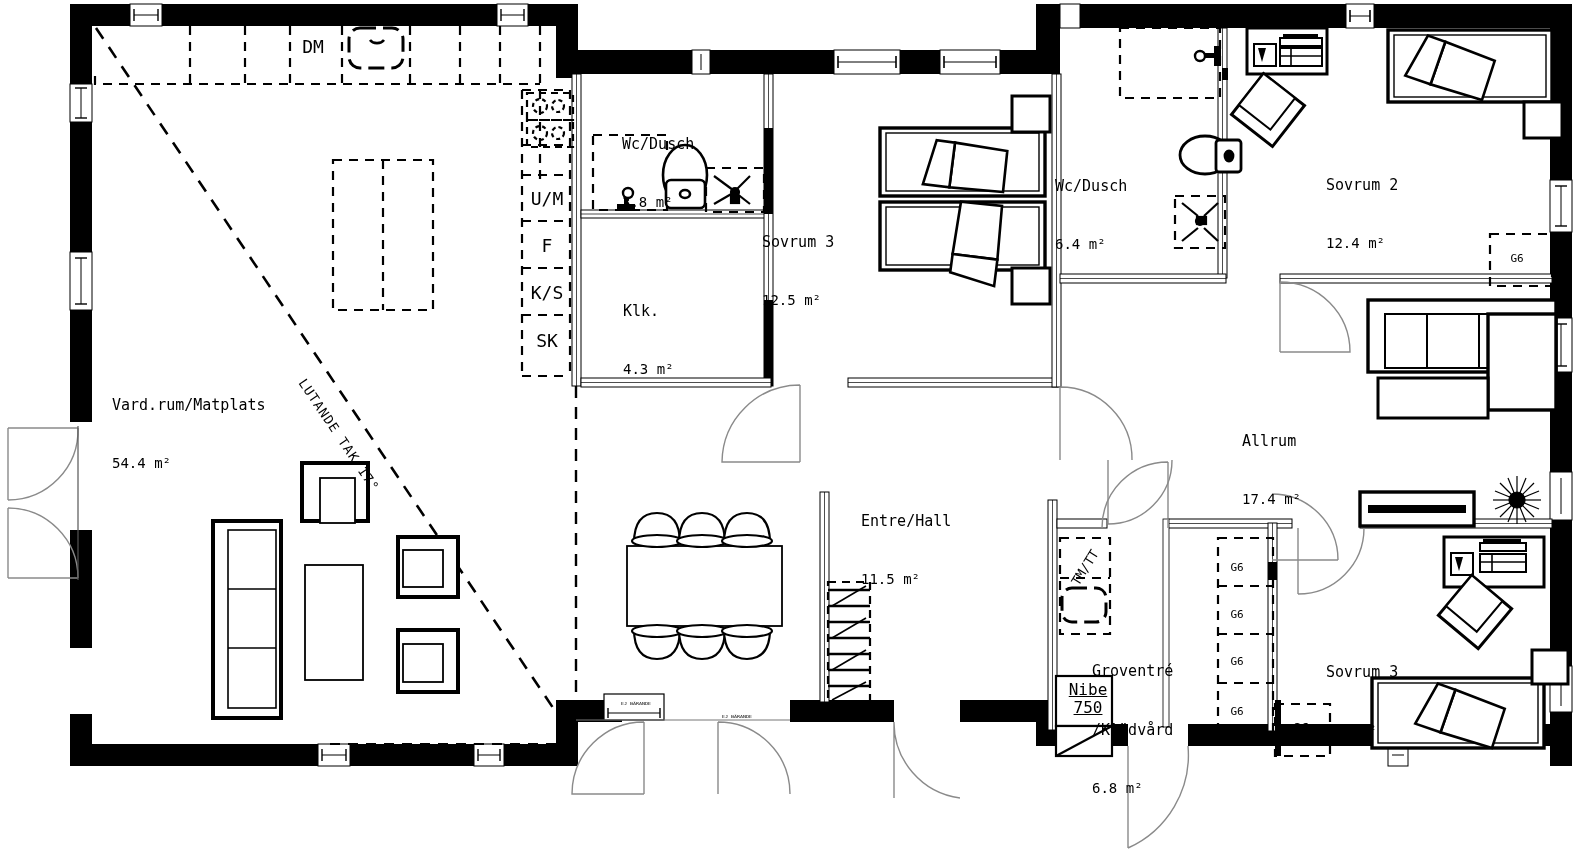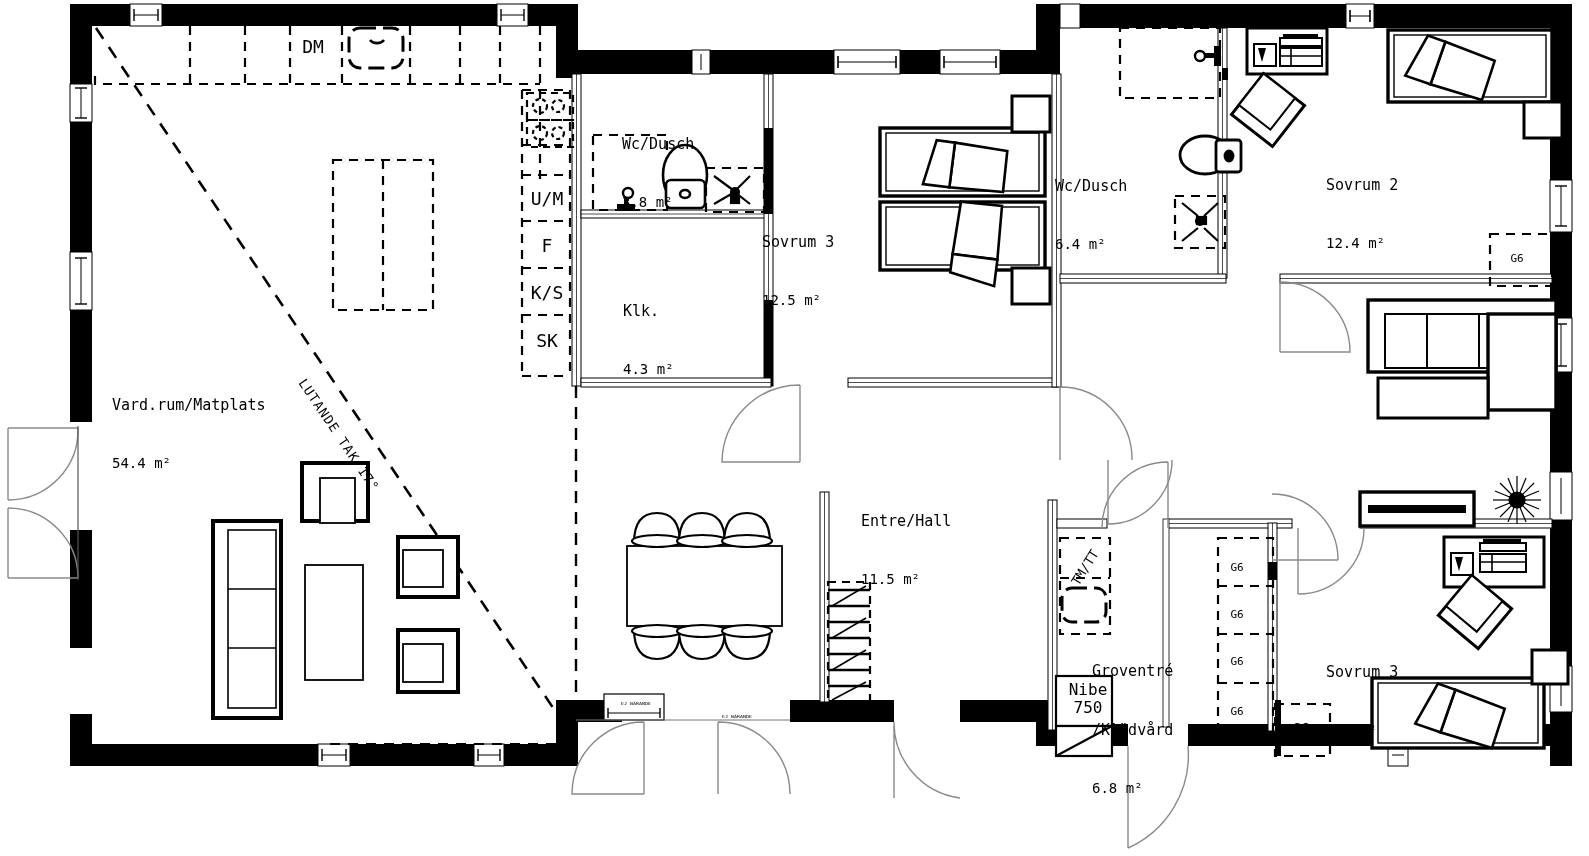--- a/index.html
+++ b/index.html
@@ -606,20 +606,24 @@
   <div class="lbl" style="left:1055px;top:137px;width:130px;">
     <span class="nm">Wc/Dusch</span>
     <span class="ar"><span>6.4</span> <span>m²</span></span>
   </div>
 
   <div class="lbl" style="left:1326px;top:136px;width:126px;">
     <span class="nm">Sovrum 2</span>
     <span class="ar"><span>12.4</span> <span>m²</span></span>
   </div>
 
+  <div class="lbl" style="left:1242px;top:392px;width:120px;">
+    <span class="nm">Allrum</span>
+    <span class="ar"><span>17.4</span> <span>m²</span></span>
+  </div>
 
 
   <div class="lbl" style="left:861px;top:472px;width:130px;">
     <span class="nm">Entre/Hall</span>
     <span class="ar"><span>11.5</span> <span>m²</span></span>
   </div>
 
   <div class="lbl" style="left:1326px;top:623px;width:126px;">
     <span class="nm">Sovrum 3</span>
     <span class="ar"><span>9.1</span> <span>m²</span></span>
@@ -638,21 +642,21 @@
   <div class="cab" style="left:523px;top:330px;width:48px;">SK</div>
   <div class="cab" style="left:1058px;top:560px;width:54px;transform:rotate(-58deg);transform-origin:center center;font-size:13px;">TM/TT</div>
 
   <div class="g6" style="left:1495px;top:252px;width:44px;">G6</div>
   <div class="g6" style="left:1215px;top:561px;width:44px;">G6</div>
   <div class="g6" style="left:1215px;top:608px;width:44px;">G6</div>
   <div class="g6" style="left:1215px;top:655px;width:44px;">G6</div>
   <div class="g6" style="left:1215px;top:705px;width:44px;">G6</div>
   <div class="g6" style="left:1275px;top:720px;width:52px;font-size:14px;">G6</div>
 
-  <div class="nibe" style="left:1056px;top:681px;width:64px;">
+  <div class="nibe" style="left:1056px;top:681px;width:64px;text-decoration:underline;">
     <span style="display:block;">Nibe</span>
     <span style="display:block;">750</span>
   </div>
 
   <div class="rot" style="left:308px;top:376px;transform:rotate(56deg);letter-spacing:1px;">LUTANDE TAK 17°</div>
 
   <div class="tiny" style="left:606px;top:700px;width:60px;">EJ BÄRANDE</div>
   <div class="tiny" style="left:706px;top:713px;width:62px;">EJ BÄRANDE</div>
 
 </div>

